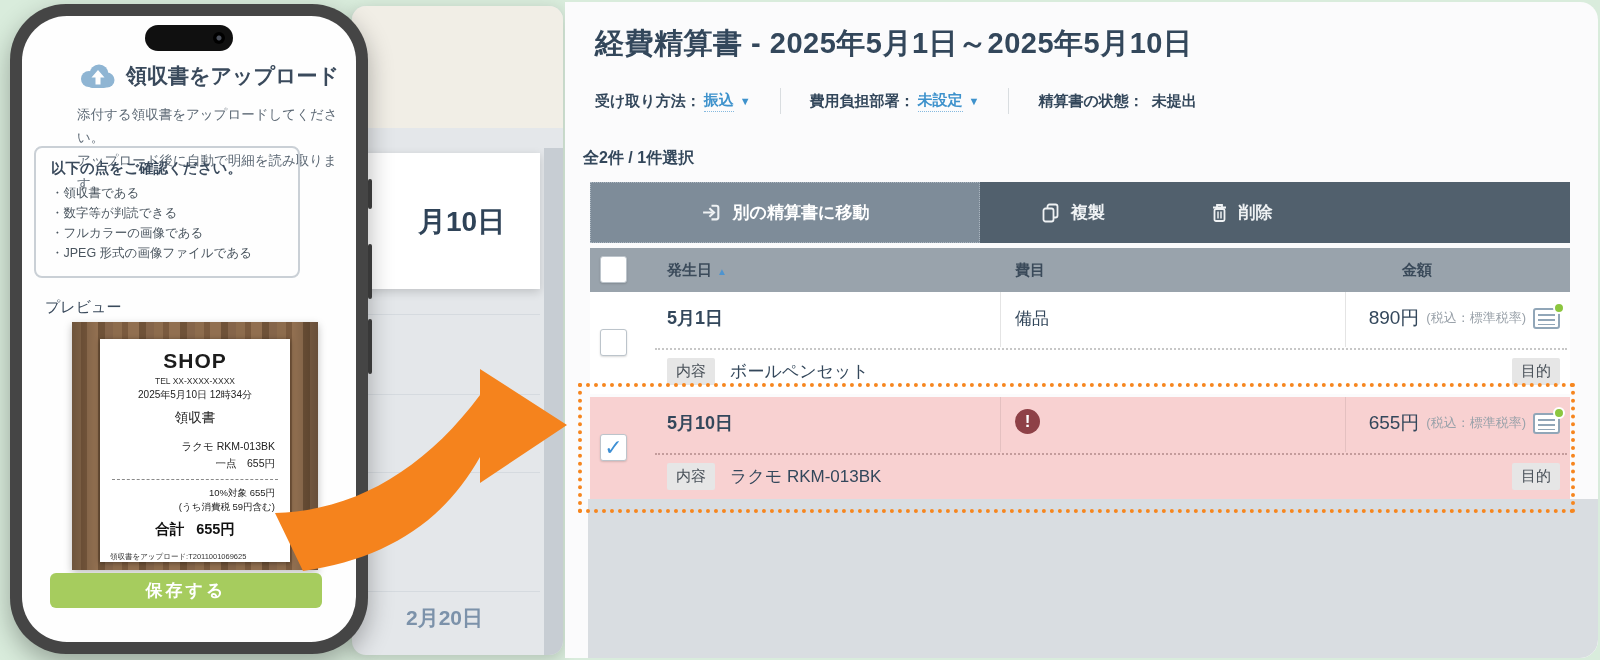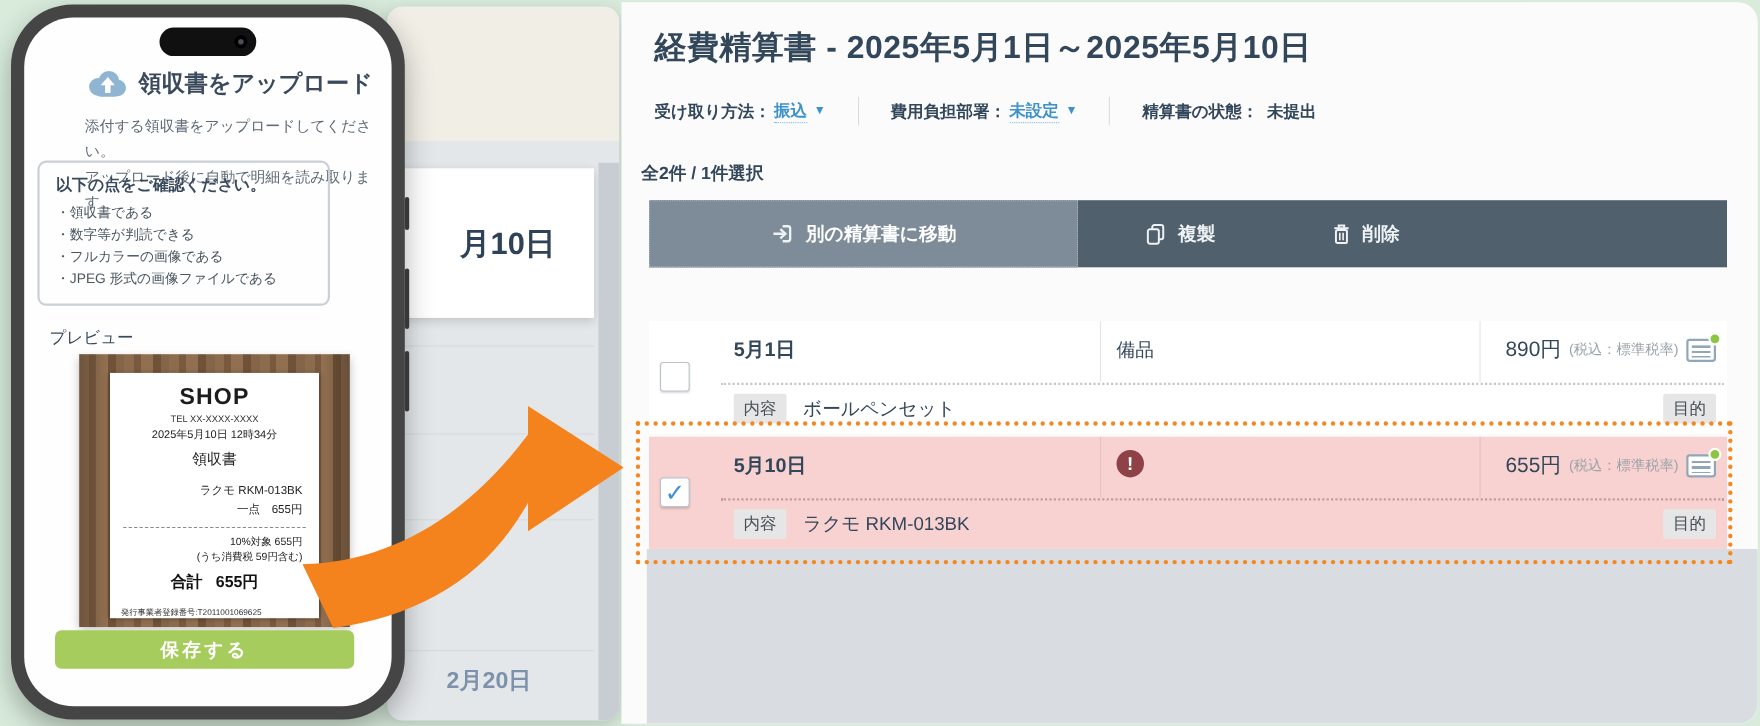--- a/index.html
+++ b/index.html
@@ -178,20 +178,28 @@
           <path d="M7,5 v-2 h5 v2" fill="none" stroke="#EFF2F4" stroke-width="1.8"></path>
           <rect x="4.5" y="7" width="10" height="12" rx="1.5" fill="none" stroke="#EFF2F4" stroke-width="1.8"></rect>
           <path d="M8,9.5 v7 M11,9.5 v7" stroke="#EFF2F4" stroke-width="1.5"></path>
         </svg>
         <span>削除</span>
       </div>
     </div>
 
     <div class="gray-bottom"></div>
 
+    <div class="m-thead">
+      <div class="checkbox th-check"></div>
+      <span class="th-label" style="left:77px">
+        <span>発生日</span><span class="th-sort">▲</span>
+      </span>
+      <span class="th-label" style="left:425px">費目</span>
+      <span class="th-label" style="left:812px">金額</span>
+    </div>
 
     <div class="row row1">
       <div class="r-colsep" style="left:410px"></div>
       <div class="r-colsep" style="left:755px"></div>
       <div class="checkbox r-check"></div>
       <span class="r-date">5月1日</span>
       <span class="r-cat">備品</span>
       <div class="r-amount">
         <span class="amt">890円</span>
         <span class="amt-note">(税込：標準税率)</span>
@@ -281,21 +289,21 @@
             <div>一点　655円</div>
           </div>
           <div class="rc-dash"></div>
           <div class="rc-tax">
             <div>10%対象 655円</div>
             <div>(うち消費税 59円含む)</div>
           </div>
           <div class="rc-total">
             <span>合計</span><span class="rc-total-val">655円</span>
           </div>
-          <div class="rc-reg">発行事業者登録番号:T2011001069625</div>
+          <div class="rc-reg">領収書をアップロード:T2011001069625</div>
         </div>
       </div>
 
       <div class="p-save">保存する</div>
     </div>
   </div>
 
   <svg class="arrow-svg" width="345" height="215" viewBox="0 0 345 215">
     <path d="M 255,30 L 255,4 L 342,60 L 255,118 L 255,92
              C 218,158 160,194 78,206

